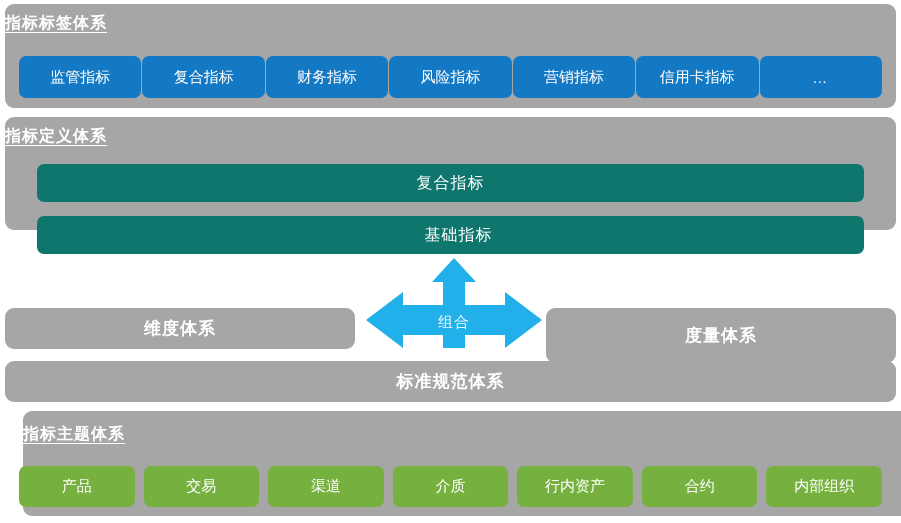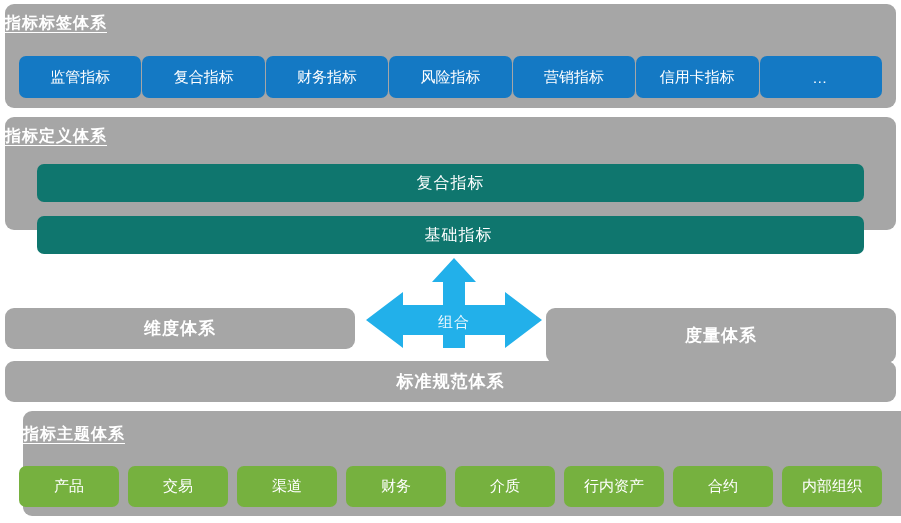--- a/index.html
+++ b/index.html
@@ -244,20 +244,19 @@
 
   <div class="flat-box" id="box-standard">标准规范体系</div>
 
   <div class="panel" id="sec-subject">
     <div class="panel-title">指标主题体系</div>
   </div>
   <div id="subject-row">
     <div class="chip chip-green">产品</div>
     <div class="chip chip-green">交易</div>
     <div class="chip chip-green">渠道</div>
-    <div class="chip chip-green">财务</div>
     <div class="chip chip-green">介质</div>
     <div class="chip chip-green">行内资产</div>
     <div class="chip chip-green">合约</div>
     <div class="chip chip-green">内部组织</div>
   </div>
 
 </div>
 
 </body></html>

